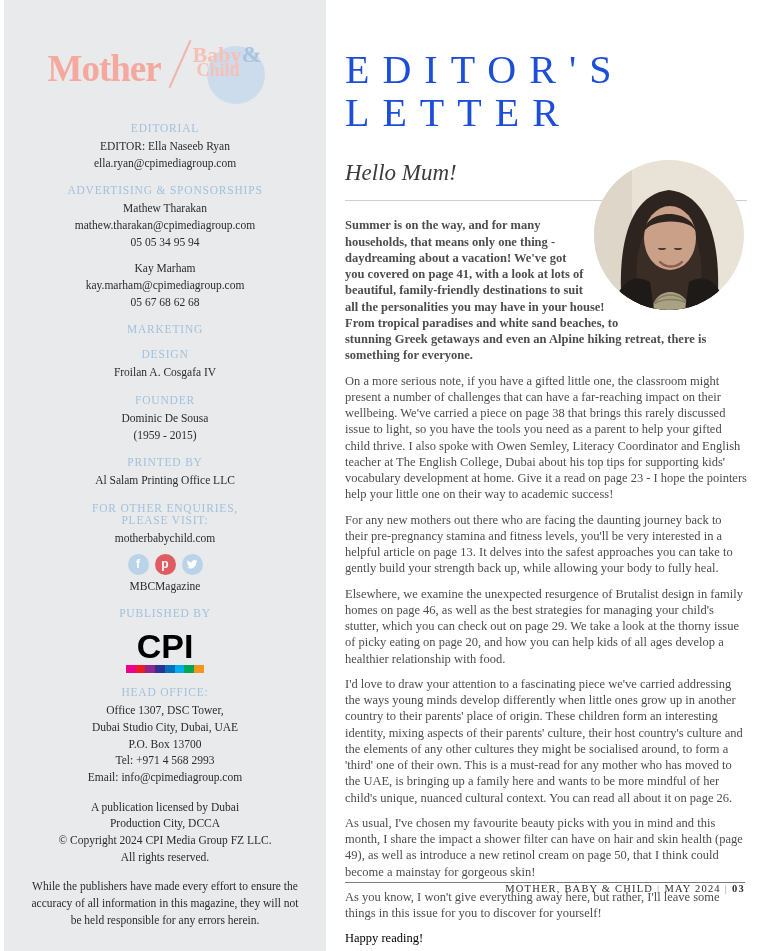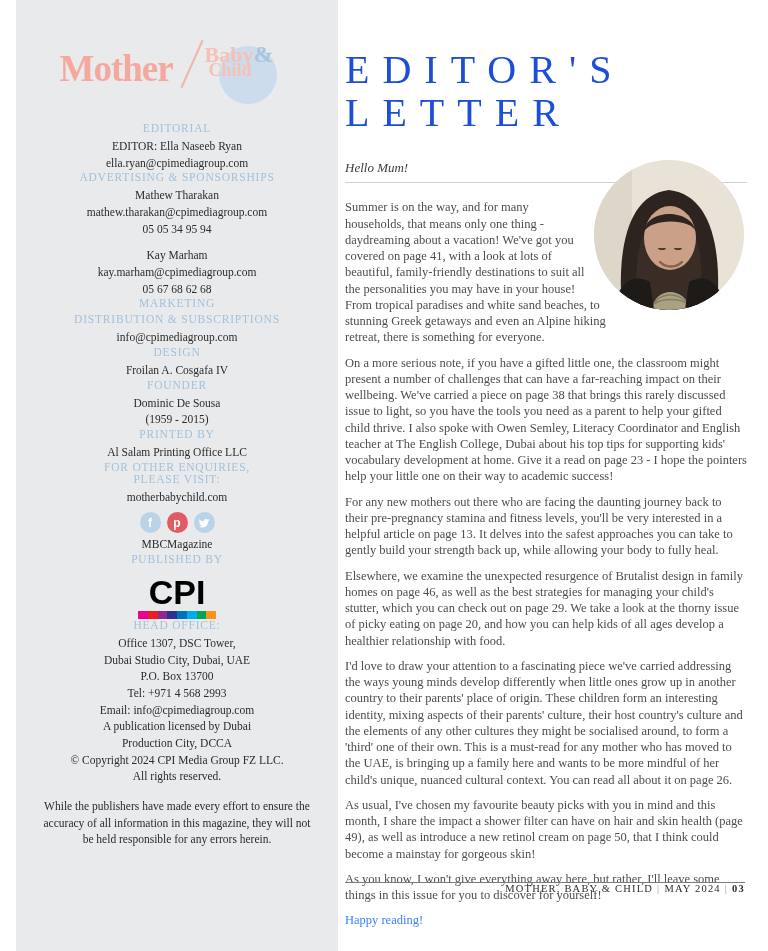--- a/index.html
+++ b/index.html
@@ -5,37 +5,37 @@
   * { margin:0; padding:0; box-sizing:border-box; }
   html,body { background:#ffffff; }
   .page {
     position:relative; width:768px; height:951px; margin:0 auto;
     background:#ffffff; overflow:hidden;
     font-family:"Liberation Serif", serif; color:#2e2e2e;
   }
 
   
   .sidebar {
-    position:absolute; left:16px; top:0; width:322px; height:951px;
+    position:absolute; left:4px; top:0; width:322px; height:951px;
     background:#e8eaeb; text-align:center; padding:36px 26px 18px 26px;
   }
   .logo { position:relative; width:235px; height:72px; margin:0 auto 14px auto; }
   .logo-circle { position:absolute; right:18px; top:10px; width:58px; height:58px;
     border-radius:50%; background:#ccdcec; }
   .logo-mother { position:absolute; left:0; top:14px; font-size:37px; font-weight:bold;
     color:#f5a89d; letter-spacing:-1px; line-height:1; }
   .logo-slash { position:absolute; left:131px; top:2px; width:2px; height:52px;
     background:#f0b5ab; transform:rotate(24deg); }
   .logo-baby { position:absolute; left:145px; top:6px; font-size:22px; font-weight:bold;
     color:#f6c0b4; line-height:1; letter-spacing:0; }
   .logo-amp { color:#a9c4de; font-size:24px; }
   .logo-child { position:absolute; left:149px; top:25px; font-size:18px; font-weight:bold;
     color:#f6c0b4; line-height:1; }
 
-  .sb-section { }
+  .sb-section { margin-top:13px; }
   .sb-heading { color:#a3c1dc; font-size:11.5px; letter-spacing:0.8px; margin-bottom:4px; }
   .sb-line { font-size:11.5px; line-height:1.45; color:#2b2b2b; }
   .sb-gap { height:10px; }
   .sb-link { color:#2b2b2b; cursor:pointer; }
 
   .social-row { display:flex; justify-content:center; gap:6px; margin:7px 0 3px 0; }
   .social-icon { width:21px; height:21px; border-radius:50%; display:flex;
     align-items:center; justify-content:center; color:#ffffff;
     font-family:"Liberation Sans", sans-serif; font-weight:bold; font-size:12px; cursor:pointer; }
   .social-fb, .social-tw { background:#b9d3e8; }
@@ -51,24 +51,24 @@
 
   .sb-disclaimer { font-size:11.5px; line-height:1.45; color:#2b2b2b; margin-top:13px; }
 
   
   .main { position:absolute; left:345px; top:48px; width:402px; }
   .main-heading { color:#1d4ed8; font-size:40px; line-height:1.08;
     letter-spacing:13px; font-weight:normal; }
   .letter-body { margin-top:26px; font-size:12.5px; color:#4d4d4d; }
   .portrait { float:right; width:155px; height:150px; margin:0 0 10px 10px;
     shape-outside:circle(50%); }
-  .salutation { font-style:italic; font-size:13px; color:#3c3c3c; margin-bottom:6px; }
+  .salutation { font-style:italic; font-size:23px; color:#3c3c3c; margin-bottom:14px; }
   .letter-p { line-height:1.3; margin-bottom:9px; color:#4d4d4d; }
-  .letter-p.first { border-top:1px solid #cfcfcf; padding-top:16px; }
-  .closing { line-height:1.3; margin-top:2px; color:#3b82f6; }
+  .letter-p.first { border-top:1px solid #cfcfcf; padding-top:16px;font-weight:bold; }
+  .closing { line-height:1.3; margin-top:2px; color:#000000; }
   .signature-block { margin-top:28px; }
   .sig-svg { display:block; }
 
   .main-footer { position:absolute; left:345px; top:882px; width:400px;
     border-top:1px solid #7c7c7c; padding-top:0; text-align:right;
     font-size:10.5px; letter-spacing:1.2px; color:#2e2e2e; }
   .footer-sep { color:#9a9a9a; padding:0 4px; }
   .footer-page { font-weight:bold; }
 </style>
 </head>
@@ -100,24 +100,20 @@
       <div class="sb-gap"></div>
       <div class="sb-line">Kay Marham</div>
       <div class="sb-line sb-link">kay.marham@cpimediagroup.com</div>
       <div class="sb-line">05 67 68 62 68</div>
     </div>
 
     <div class="sb-section">
       <div class="sb-heading">MARKETING</div>
     </div>
 
-    <div class="sb-section">
-      <div class="sb-heading">DISTRIBUTION &amp; SUBSCRIPTIONS</div>
-      <div class="sb-line sb-link">info@cpimediagroup.com</div>
-    </div>
 
     <div class="sb-section">
       <div class="sb-heading">DESIGN</div>
       <div class="sb-line">Froilan A. Cosgafa IV</div>
     </div>
 
     <div class="sb-section">
       <div class="sb-heading">FOUNDER</div>
       <div class="sb-line">Dominic De Sousa</div>
       <div class="sb-line">(1959 - 2015)</div>

